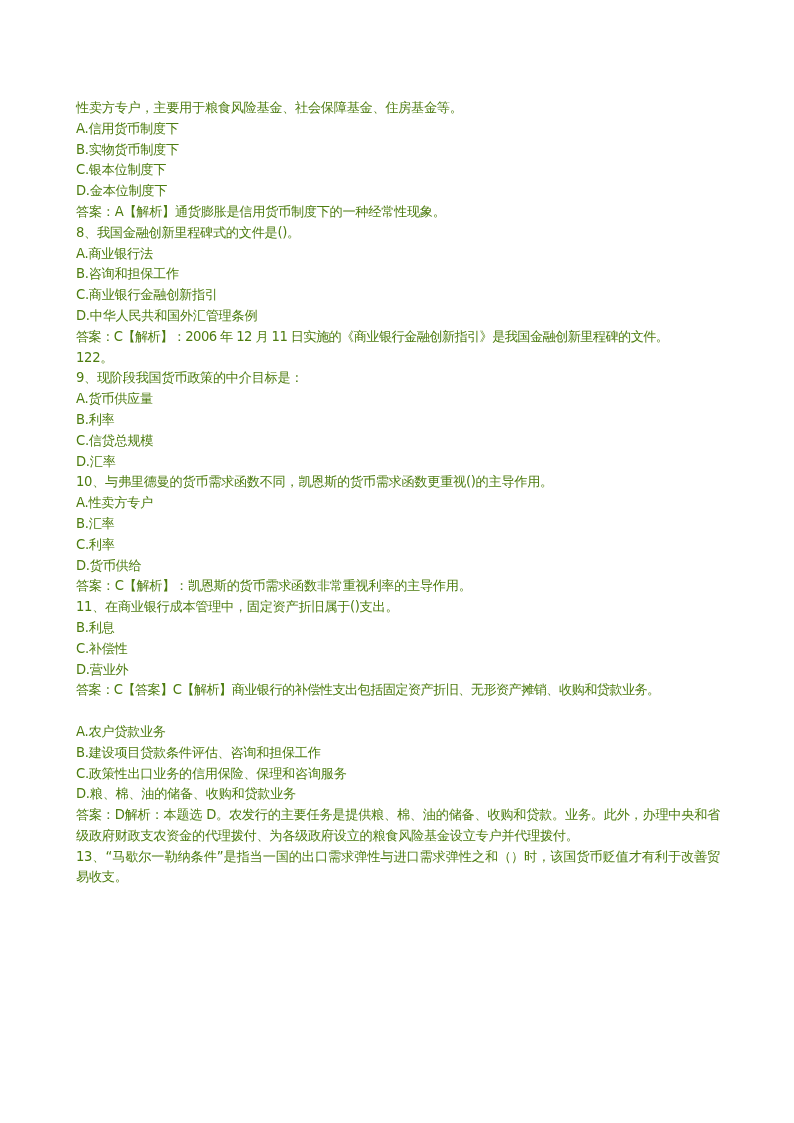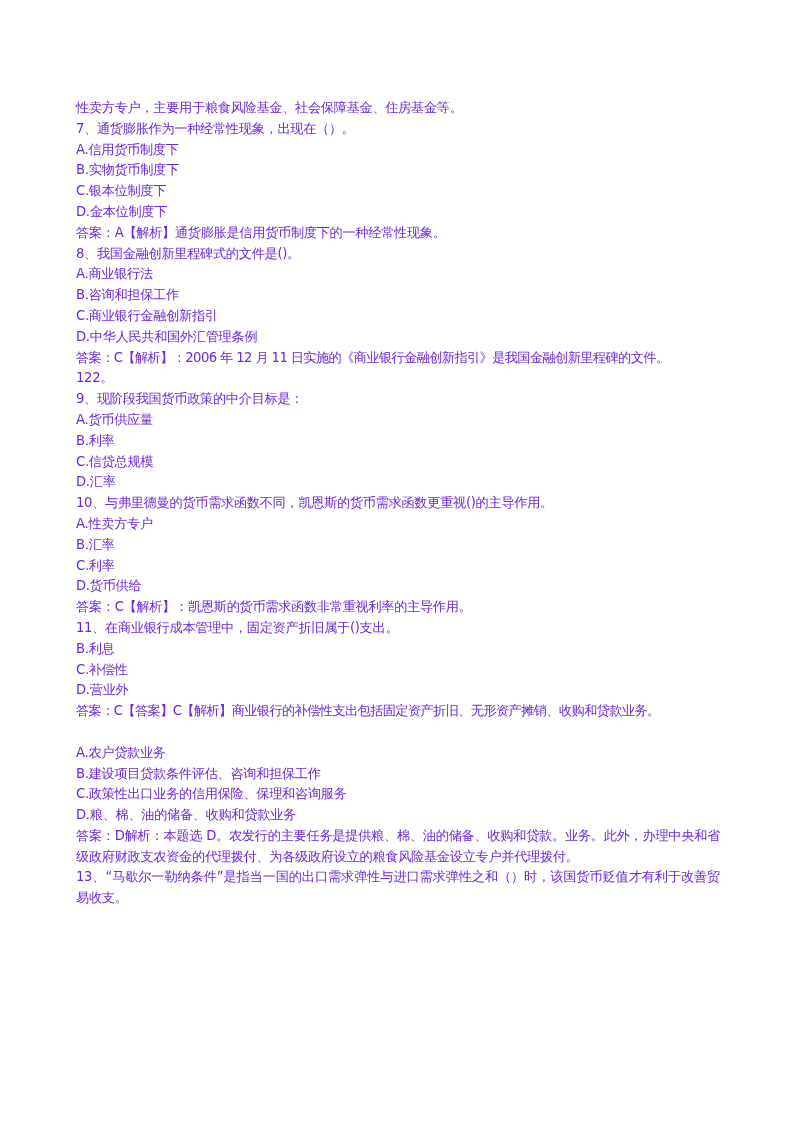--- a/index.html
+++ b/index.html
@@ -1,34 +1,33 @@
 <!DOCTYPE html>
 <html><head>
 <meta charset="utf-8">
 <style>
   html, body { margin: 0; padding: 0; background: #ffffff; }
   body { width: 794px; height: 1123px; position: relative; overflow: hidden; }
   .page {
     position: absolute; left: 76px; top: 98px; width: 644px;
     font-family: "DejaVu Sans", "Liberation Sans", sans-serif;
-    font-size: 13.2px; line-height: 20.8px; color: #6d28d9;
+    font-size: 13.2px; line-height: 20.8px; color: #4d7c0f;
     letter-spacing: -0.3px;
   }
   .line { white-space: nowrap; overflow: visible; }
   .para { white-space: normal; text-align: justify; }
   .gap { height: 20.8px; }
 </style>
 </head>
 <body>
 
 <div class="page">
   <div class="line">性卖方专户，主要用于粮食风险基金、社会保障基金、住房基金等。</div>
 
   <div>
-    <div class="line">7、通货膨胀作为一种经常性现象，出现在（）。</div>
     <div class="line">A.信用货币制度下</div>
     <div class="line">B.实物货币制度下</div>
     <div class="line">C.银本位制度下</div>
     <div class="line">D.金本位制度下</div>
     <div class="line">答案：A【解析】通货膨胀是信用货币制度下的一种经常性现象。</div>
   </div>
 
   <div>
     <div class="line">8、我国金融创新里程碑式的文件是()。</div>
     <div class="line">A.商业银行法</div>

